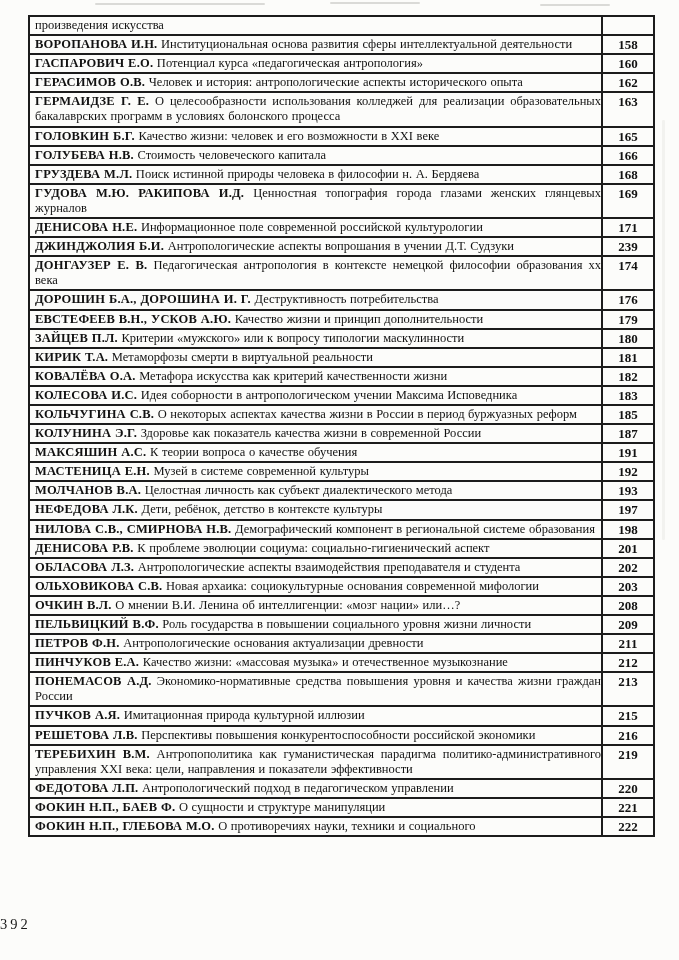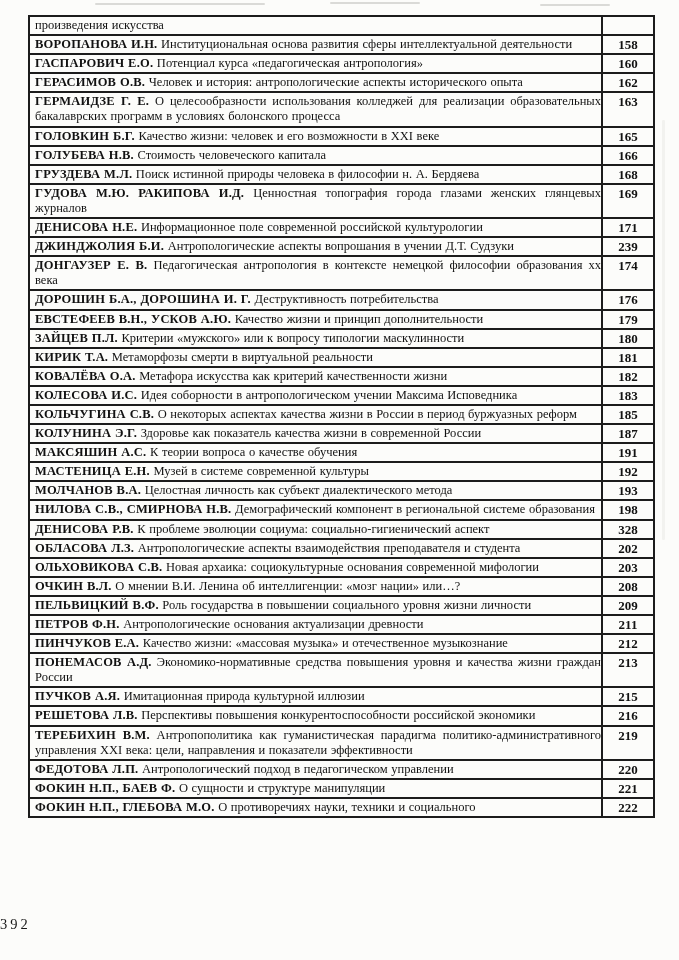--- a/index.html
+++ b/index.html
@@ -171,26 +171,30 @@
         </tr>
         <tr>
           <td class="entry-cell"><span class="author">МАСТЕНИЦА Е.Н.</span> <span class="title">Музей в системе современной культуры</span></td>
           <td class="page-cell">192</td>
         </tr>
         <tr>
           <td class="entry-cell"><span class="author">МОЛЧАНОВ В.А.</span> <span class="title">Целостная личность как субъект диалектического метода</span></td>
           <td class="page-cell">193</td>
         </tr>
         <tr>
+          <td class="entry-cell"><span class="author">НЕФЕДОВА Л.К.</span> <span class="title">Дети, ребёнок, детство в контексте культуры</span></td>
+          <td class="page-cell">197</td>
+        </tr>
+        <tr>
           <td class="entry-cell"><span class="author">НИЛОВА С.В., СМИРНОВА Н.В.</span> <span class="title">Демографический компонент в региональной системе образования</span></td>
           <td class="page-cell">198</td>
         </tr>
         <tr>
           <td class="entry-cell"><span class="author">ДЕНИСОВА Р.В.</span> <span class="title">К проблеме эволюции социума: социально-гигиенический аспект</span></td>
-          <td class="page-cell">328</td>
+          <td class="page-cell">201</td>
         </tr>
         <tr>
           <td class="entry-cell"><span class="author">ОБЛАСОВА Л.З.</span> <span class="title">Антропологические аспекты взаимодействия преподавателя и студента</span></td>
           <td class="page-cell">202</td>
         </tr>
         <tr>
           <td class="entry-cell"><span class="author">ОЛЬХОВИКОВА С.В.</span> <span class="title">Новая архаика: социокультурные основания современной мифологии</span></td>
           <td class="page-cell">203</td>
         </tr>
         <tr>

